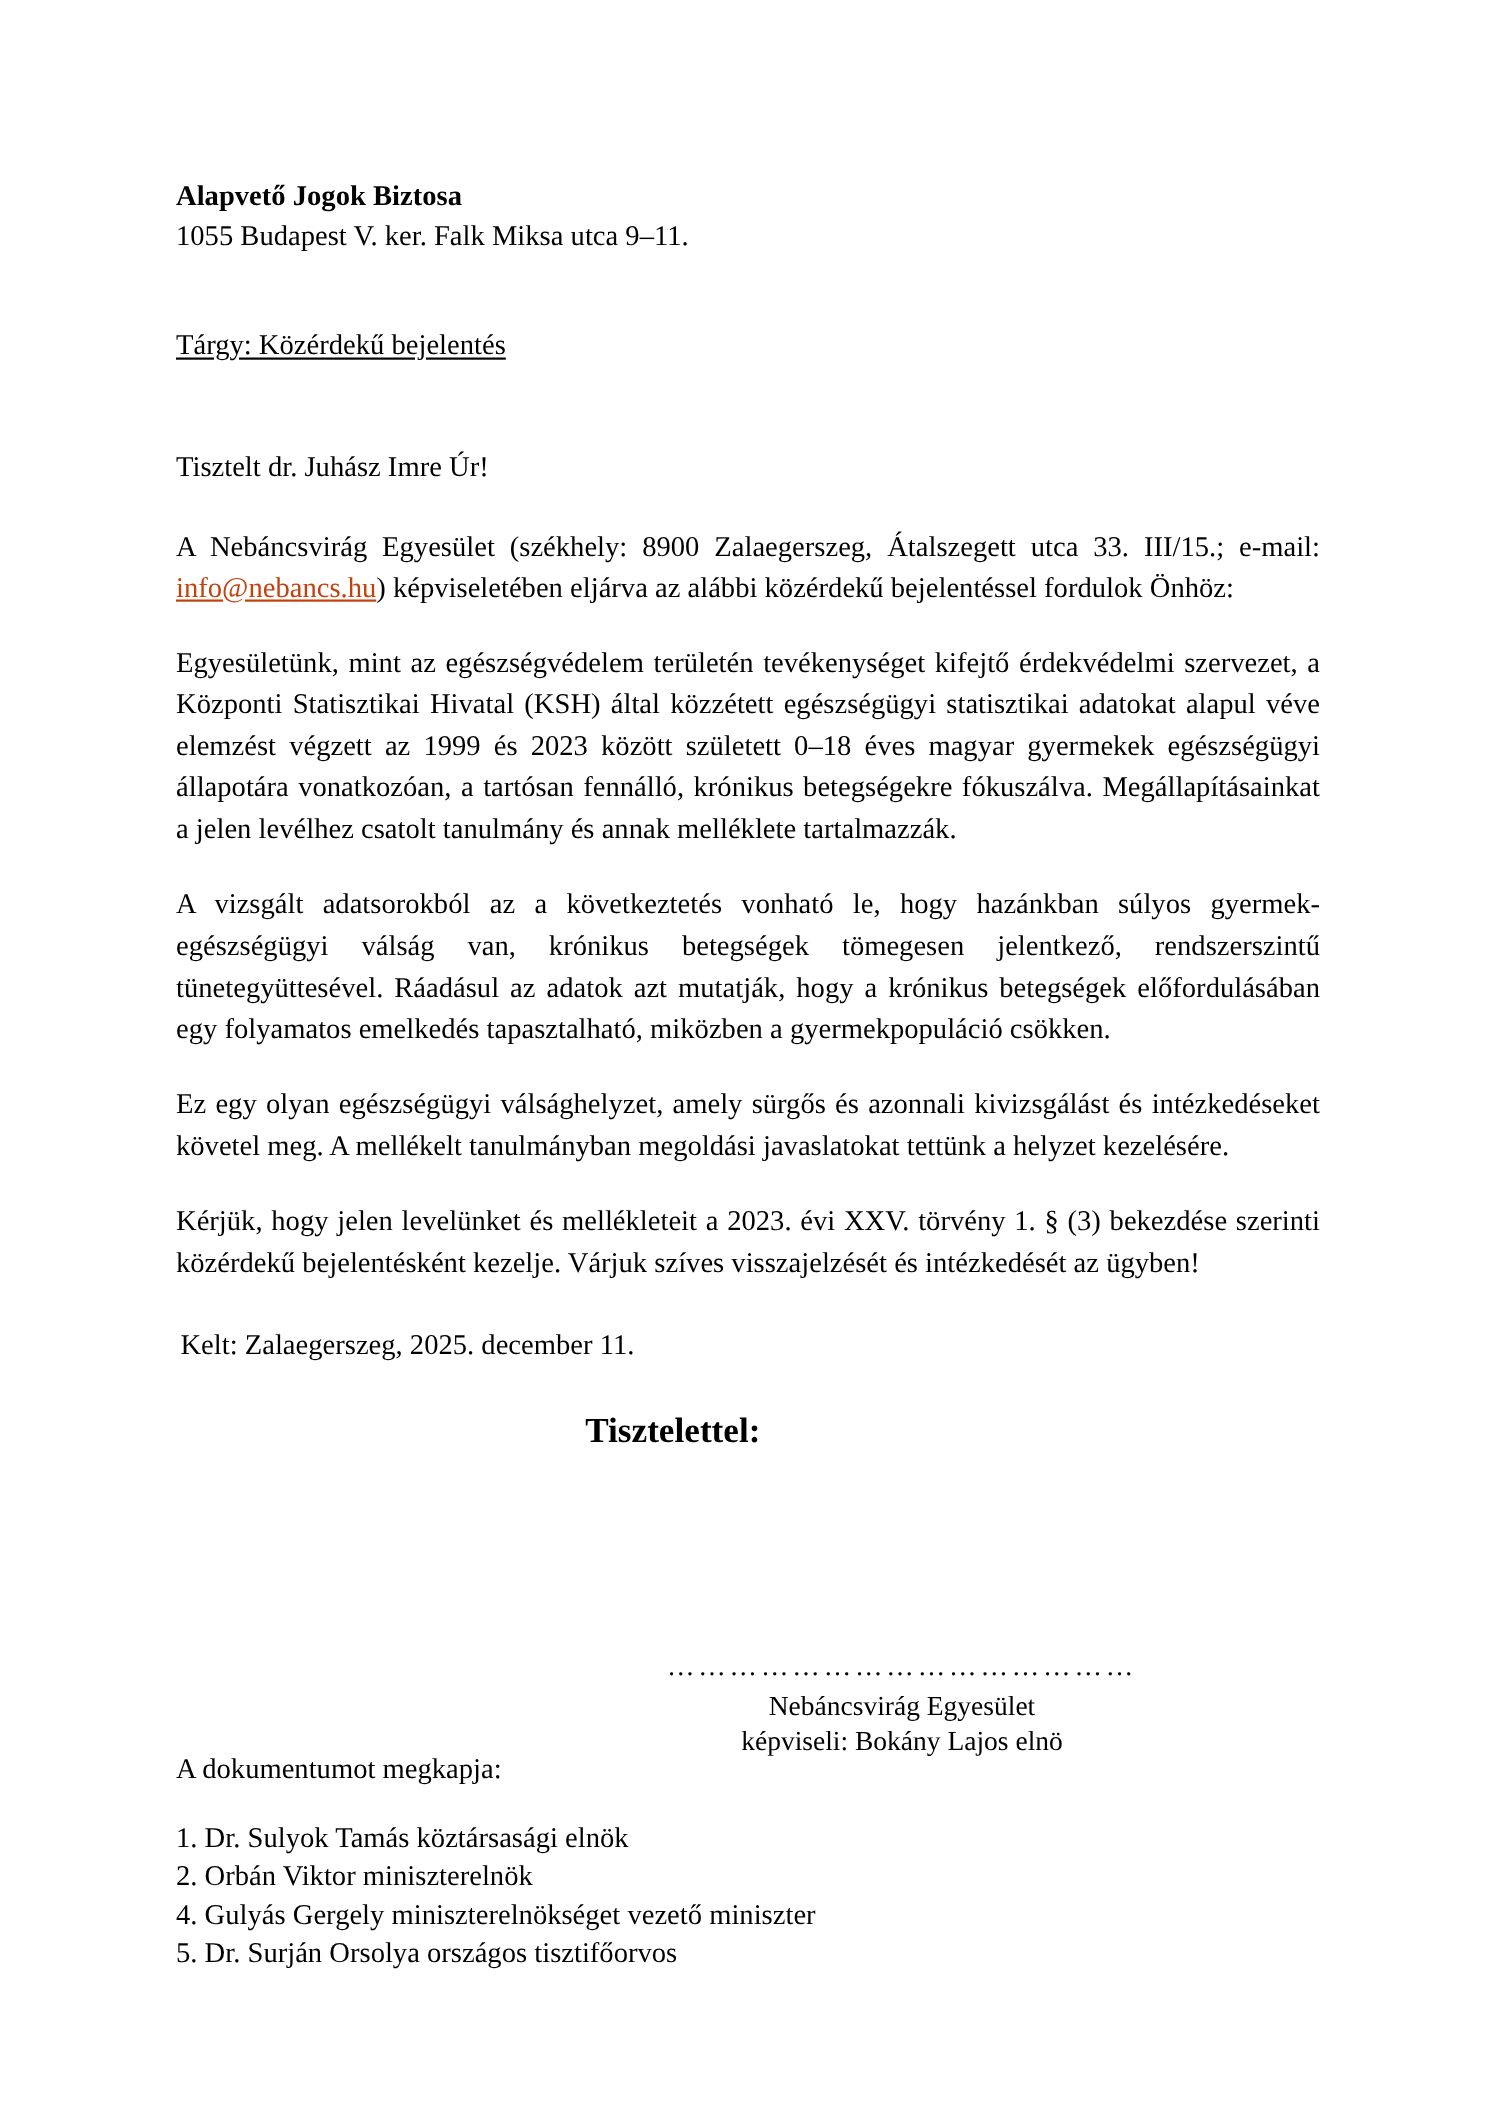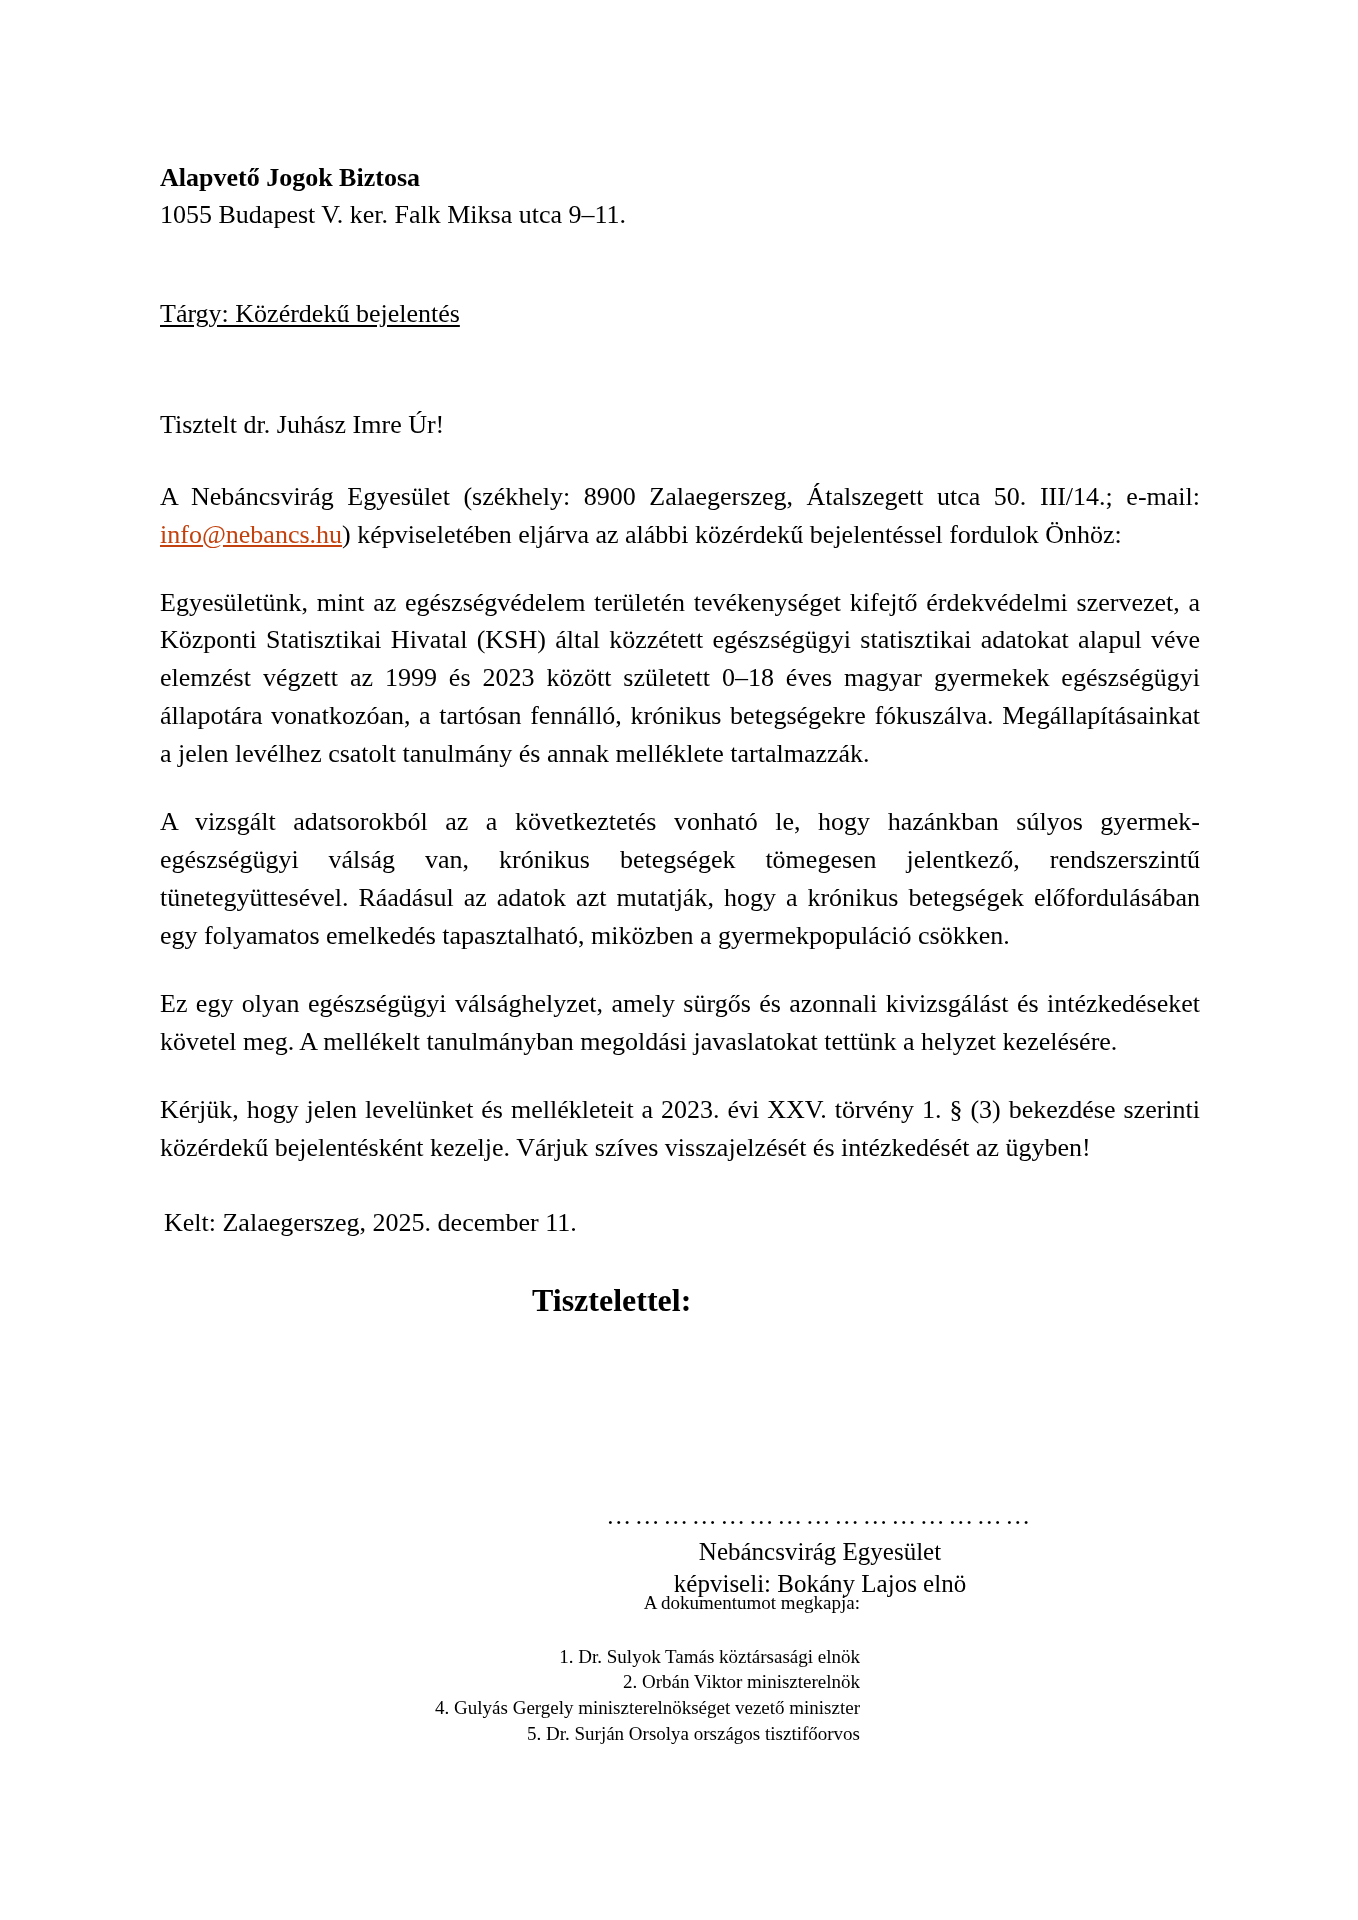--- a/index.html
+++ b/index.html
@@ -119,23 +119,22 @@
   .signature-block .sig-role {
     display: block;
   }
 
   
   .cc-block {
     position: absolute;
     left: 160px;
     top: 1590px;
     width: 700px;
-    font-size: 19px;
+    font-size: 26px;
     line-height: 1.35;
-    text-align: right;
   }
   .cc-block .cc-title {
     display: block;
     margin-bottom: 28px;
   }
   .cc-block ol.cc-list {
     margin: 0;
     padding: 0;
     list-style: none;
   }
@@ -154,21 +153,21 @@
       <span class="line org">Alapvető Jogok Biztosa</span>
       <span class="line">1055 Budapest V. ker. Falk Miksa utca 9–11.</span>
     </div>
 
     <div class="subject">
       <span class="subject-text">Tárgy: Közérdekű bejelentés</span>
     </div>
 
     <div class="salutation">Tisztelt dr. Juhász Imre Úr!</div>
 
-    <p class="body-par first-par"><span>A Nebáncsvirág Egyesület (székhely: 8900 Zalaegerszeg, Átalszegett utca 50. III/14.; e-mail: </span><a class="email-link" href="#">info@nebancs.hu</a><span>) képviseletében eljárva az alábbi közérdekű bejelentéssel fordulok Önhöz:</span></p>
+    <p class="body-par first-par"><span>A Nebáncsvirág Egyesület (székhely: 8900 Zalaegerszeg, Átalszegett utca 33. III/15.; e-mail: </span><a class="email-link" href="#">info@nebancs.hu</a><span>) képviseletében eljárva az alábbi közérdekű bejelentéssel fordulok Önhöz:</span></p>
 
     <p class="body-par">Egyesületünk, mint az egészségvédelem területén tevékenységet kifejtő érdekvédelmi szervezet, a Központi Statisztikai Hivatal (KSH) által közzétett egészségügyi statisztikai adatokat alapul véve elemzést végzett az 1999 és 2023 között született 0–18 éves magyar gyermekek egészségügyi állapotára vonatkozóan, a tartósan fennálló, krónikus betegségekre fókuszálva. Megállapításainkat a jelen levélhez csatolt tanulmány és annak melléklete tartalmazzák.</p>
 
     <p class="body-par">A vizsgált adatsorokból az a következtetés vonható le, hogy hazánkban súlyos gyermek-egészségügyi válság van, krónikus betegségek tömegesen jelentkező, rendszerszintű tünetegyüttesével. Ráadásul az adatok azt mutatják, hogy a krónikus betegségek előfordulásában egy folyamatos emelkedés tapasztalható, miközben a gyermekpopuláció csökken.</p>
 
     <p class="body-par">Ez egy olyan egészségügyi válsághelyzet, amely sürgős és azonnali kivizsgálást és intézkedéseket követel meg. A mellékelt tanulmányban megoldási javaslatokat tettünk a helyzet kezelésére.</p>
 
     <p class="body-par">Kérjük, hogy jelen levelünket és mellékleteit a 2023. évi XXV. törvény 1. § (3) bekezdése szerinti közérdekű bejelentésként kezelje. Várjuk szíves visszajelzését és intézkedését az ügyben!</p>
 
     <p class="date-line">Kelt: Zalaegerszeg, 2025. december 11.</p>

